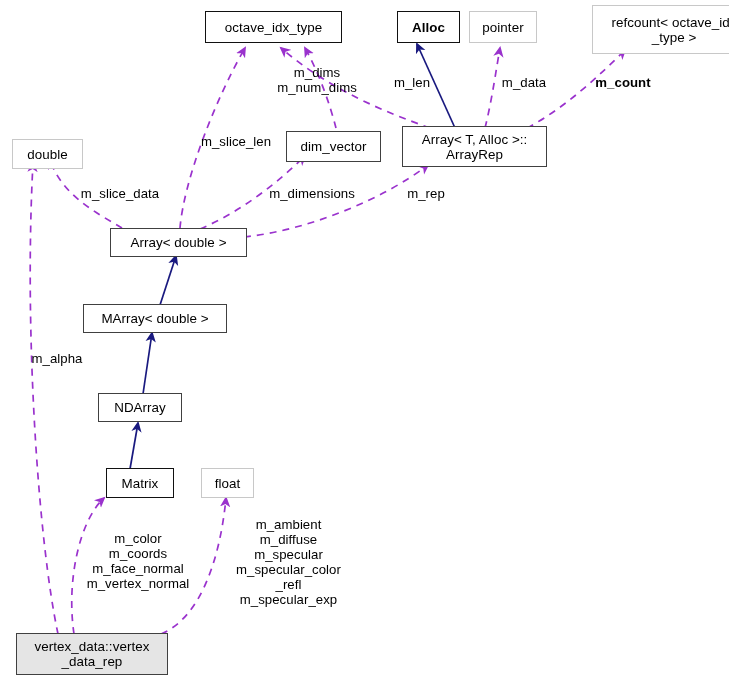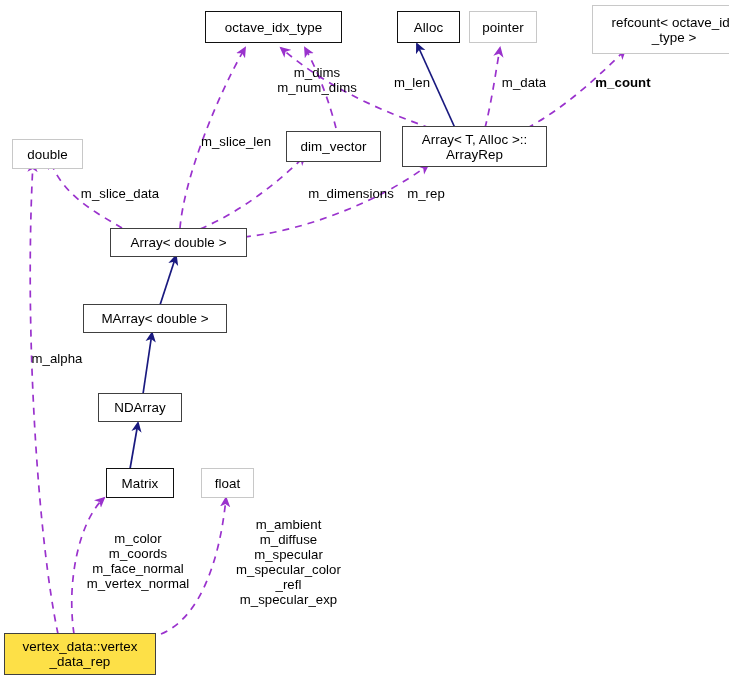--- a/index.html
+++ b/index.html
@@ -37,21 +37,21 @@
     line-height: 1.12;
     color: #000000;
     white-space: pre-line;
     letter-spacing: 0.05px;
     z-index: 5;
   }
   
   .node.b-black   { border: 1.6px solid #111111; margin-left: 12px; }
   .node.b-dark    { border: 1.4px solid #404040; }
   .node.b-light   { border: 1.3px solid #c8c8c8; }
-  .node.filled    { background: #fde047; border: 1.4px solid #404040; }
+  .node.filled    { background: #e5e5e5; border: 1.4px solid #404040; margin-left: 12px; }
 
   .edge-label {
     position: absolute;
     font-size: 13.2px;
     line-height: 1.13;
     color: #000000;
     text-align: center;
     white-space: pre-line;
     z-index: 4;
     letter-spacing: 0.05px;
@@ -101,21 +101,21 @@
       <path d="M 58,634 C 38,540 24,330 33,163" stroke="#9a32cd" stroke-dasharray="7,6" marker-end="url(#ah-usage)"></path>
 
       <path d="M 74,634 C 66,580 80,520 104,498" stroke="#9a32cd" stroke-dasharray="7,6" marker-end="url(#ah-usage)"></path>
 
       <path d="M 161,634 C 200,618 220,560 226,498" stroke="#9a32cd" stroke-dasharray="7,6" marker-end="url(#ah-usage)"></path>
     </g>
   </svg>
 
   <div class="node b-black" style="left:193px; top:11px; width:137px; height:32px;">octave_idx_type</div>
 
-  <div class="node b-black" style="left:385px; top:11px; width:63px; height:32px;">Alloc</div>
+  <div class="node b-black" style="left:385px; top:11px; width:63px; height:32px;font-weight:bold;">Alloc</div>
 
   <div class="node b-light" style="left:469px; top:11px; width:68px; height:32px;">pointer</div>
 
   <div class="node b-light" style="left:559px; top:5px; width:164px; height:49px;margin-left:33px;">refcount&lt; octave_idx
 _type &gt;</div>
 
   <div class="node b-light" style="left:12px; top:131px; width:71px; height:30px;margin-top:8px;">double</div>
 
   <div class="node b-dark" style="left:286px; top:131px; width:95px; height:31px;">dim_vector</div>
 
@@ -141,21 +141,21 @@
   <div class="edge-label" style="left:386px; top:76px; width:52px;">m_len</div>
 
   <div class="edge-label" style="left:494px; top:76px; width:60px;">m_data</div>
 
   <div class="edge-label" style="left:589px; top:76px; width:68px;font-weight:bold;">m_count</div>
 
   <div class="edge-label" style="left:191px; top:135px; width:90px;">m_slice_len</div>
 
   <div class="edge-label" style="left:71px; top:187px; width:98px;">m_slice_data</div>
 
-  <div class="edge-label" style="left:262px; top:187px; width:100px;margin-left:39px;">m_dimensions</div>
+  <div class="edge-label" style="left:262px; top:187px; width:100px;">m_dimensions</div>
 
   <div class="edge-label" style="left:401px; top:187px; width:50px;">m_rep</div>
 
   <div class="edge-label" style="left:26px; top:352px; width:62px;">m_alpha</div>
 
   <div class="edge-label" style="left:78px; top:532px; width:120px; ">m_color
 m_coords
 m_face_normal
 m_vertex_normal</div>
 

